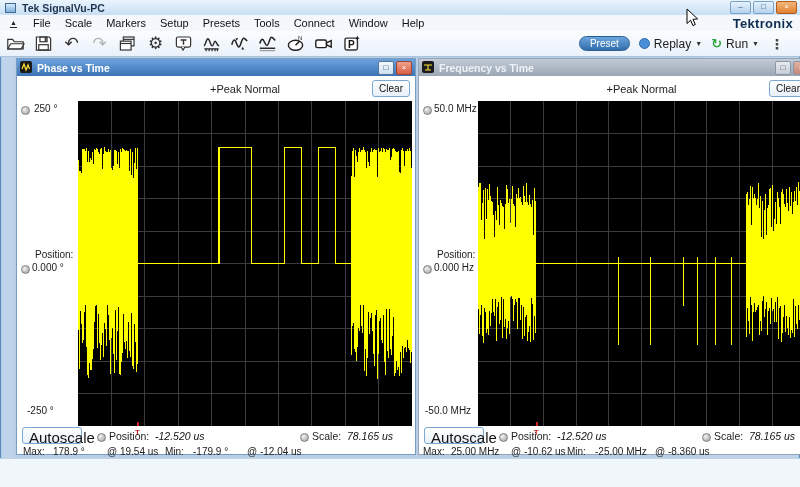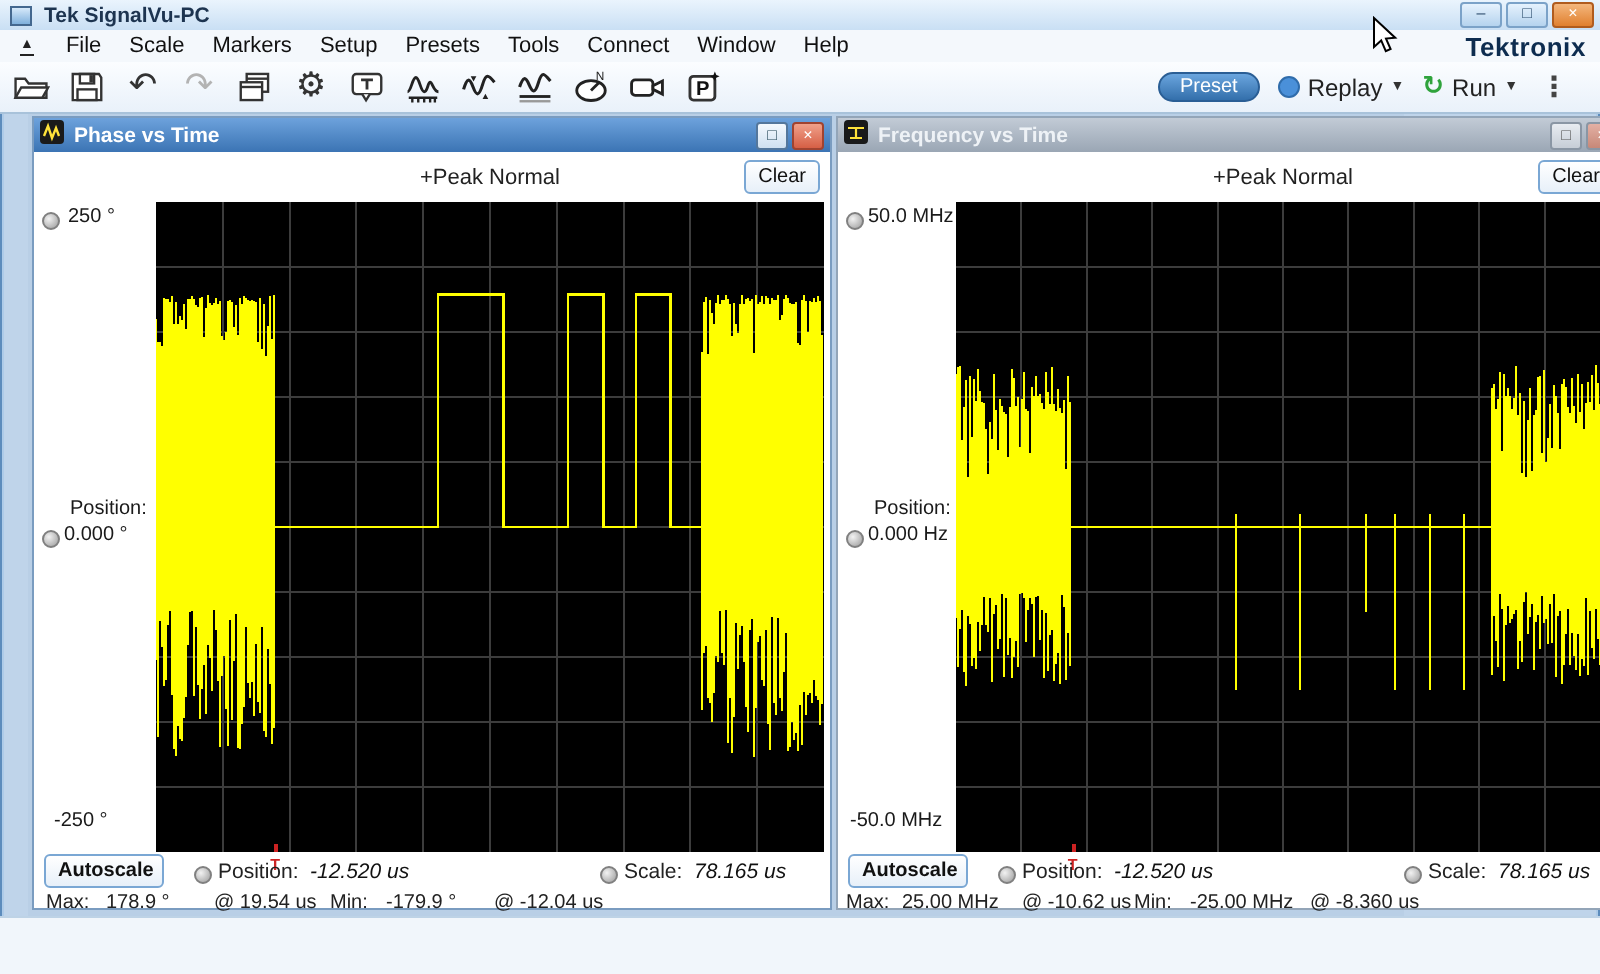--- a/index.html
+++ b/index.html
@@ -61,22 +61,22 @@
   .inactive-btn .pbtn.close{background:linear-gradient(#e3b0a4,#c78878);color:#fff;}
   .detector{position:absolute;top:24px;font-size:11px;color:#222;text-align:center;}
   .clearbtn{position:absolute;top:21px;right:5px;height:17px;padding:0 6px;font-size:10px;
     border:1px solid #7aa7d4;border-radius:3px;background:linear-gradient(#ffffff,#e7f0f9);color:#111;}
   .plotwrap{position:absolute;top:42px;height:325px;}
   .plotwrap svg{display:block;}
   .trigT{position:absolute;bottom:-11px;color:#c22;font-size:8px;font-weight:bold;transform:translateX(-3px);}
   .gut{position:absolute;font-size:10px;color:#1a1a1a;white-space:nowrap;}
   .knob{position:absolute;width:9px;height:9px;border-radius:50%;border:1px solid #808080;
     background:radial-gradient(circle at 35% 35%,#f2f2f2,#9a9a9a);box-sizing:border-box;}
-  .autoscale{position:absolute;left:5px;top:368px;height:17px;width:60px;font-size:10px;
-    border:1px solid #7aa7d4;border-radius:3px;background:linear-gradient(#ffffff,#e7f0f9);color:#111;font-weight:bold;}
+  .autoscale{position:absolute;left:5px;top:368px;height:17px;width:60px;font-size:15px;
+    border:1px solid #7aa7d4;border-radius:3px;background:linear-gradient(#ffffff,#e7f0f9);color:#111;}
   .r1{position:absolute;top:371px;font-size:10.5px;color:#222;white-space:nowrap;}
   .r1v{font-style:italic;color:#111;}
   .r2{position:absolute;top:387px;font-size:10px;color:#222;white-space:nowrap;}
   
   .bottombar{position:absolute;left:0;top:458px;width:800px;height:29px;background:#f1f6fb;
     border-top:1px solid #bed3e6;}
   .cursor{position:absolute;left:686px;top:8px;z-index:60;}
   button{cursor:default;}
 </style>
 </head>

